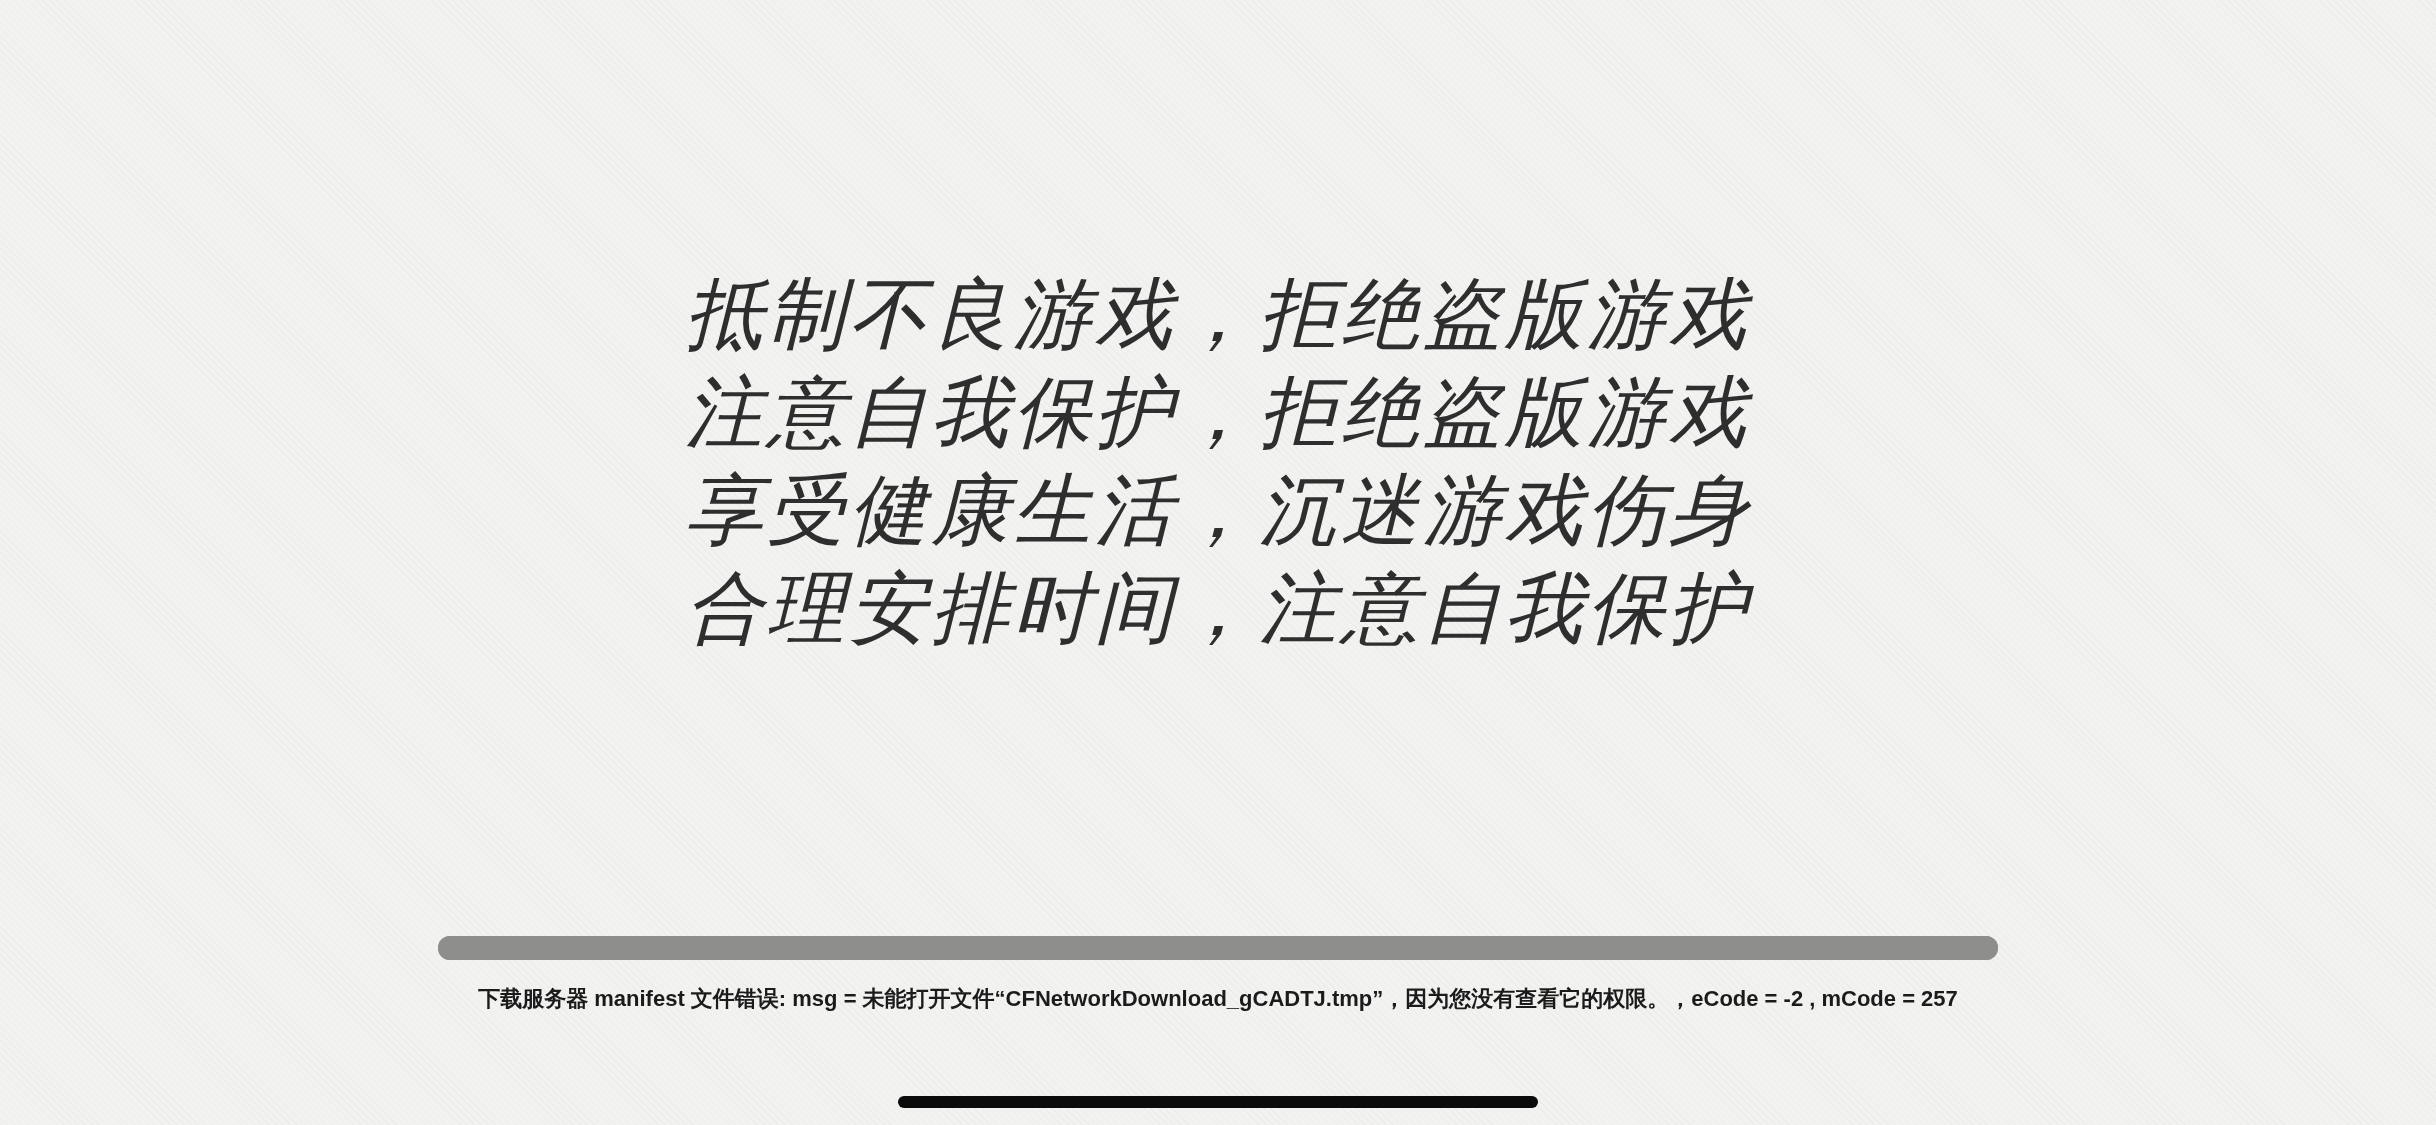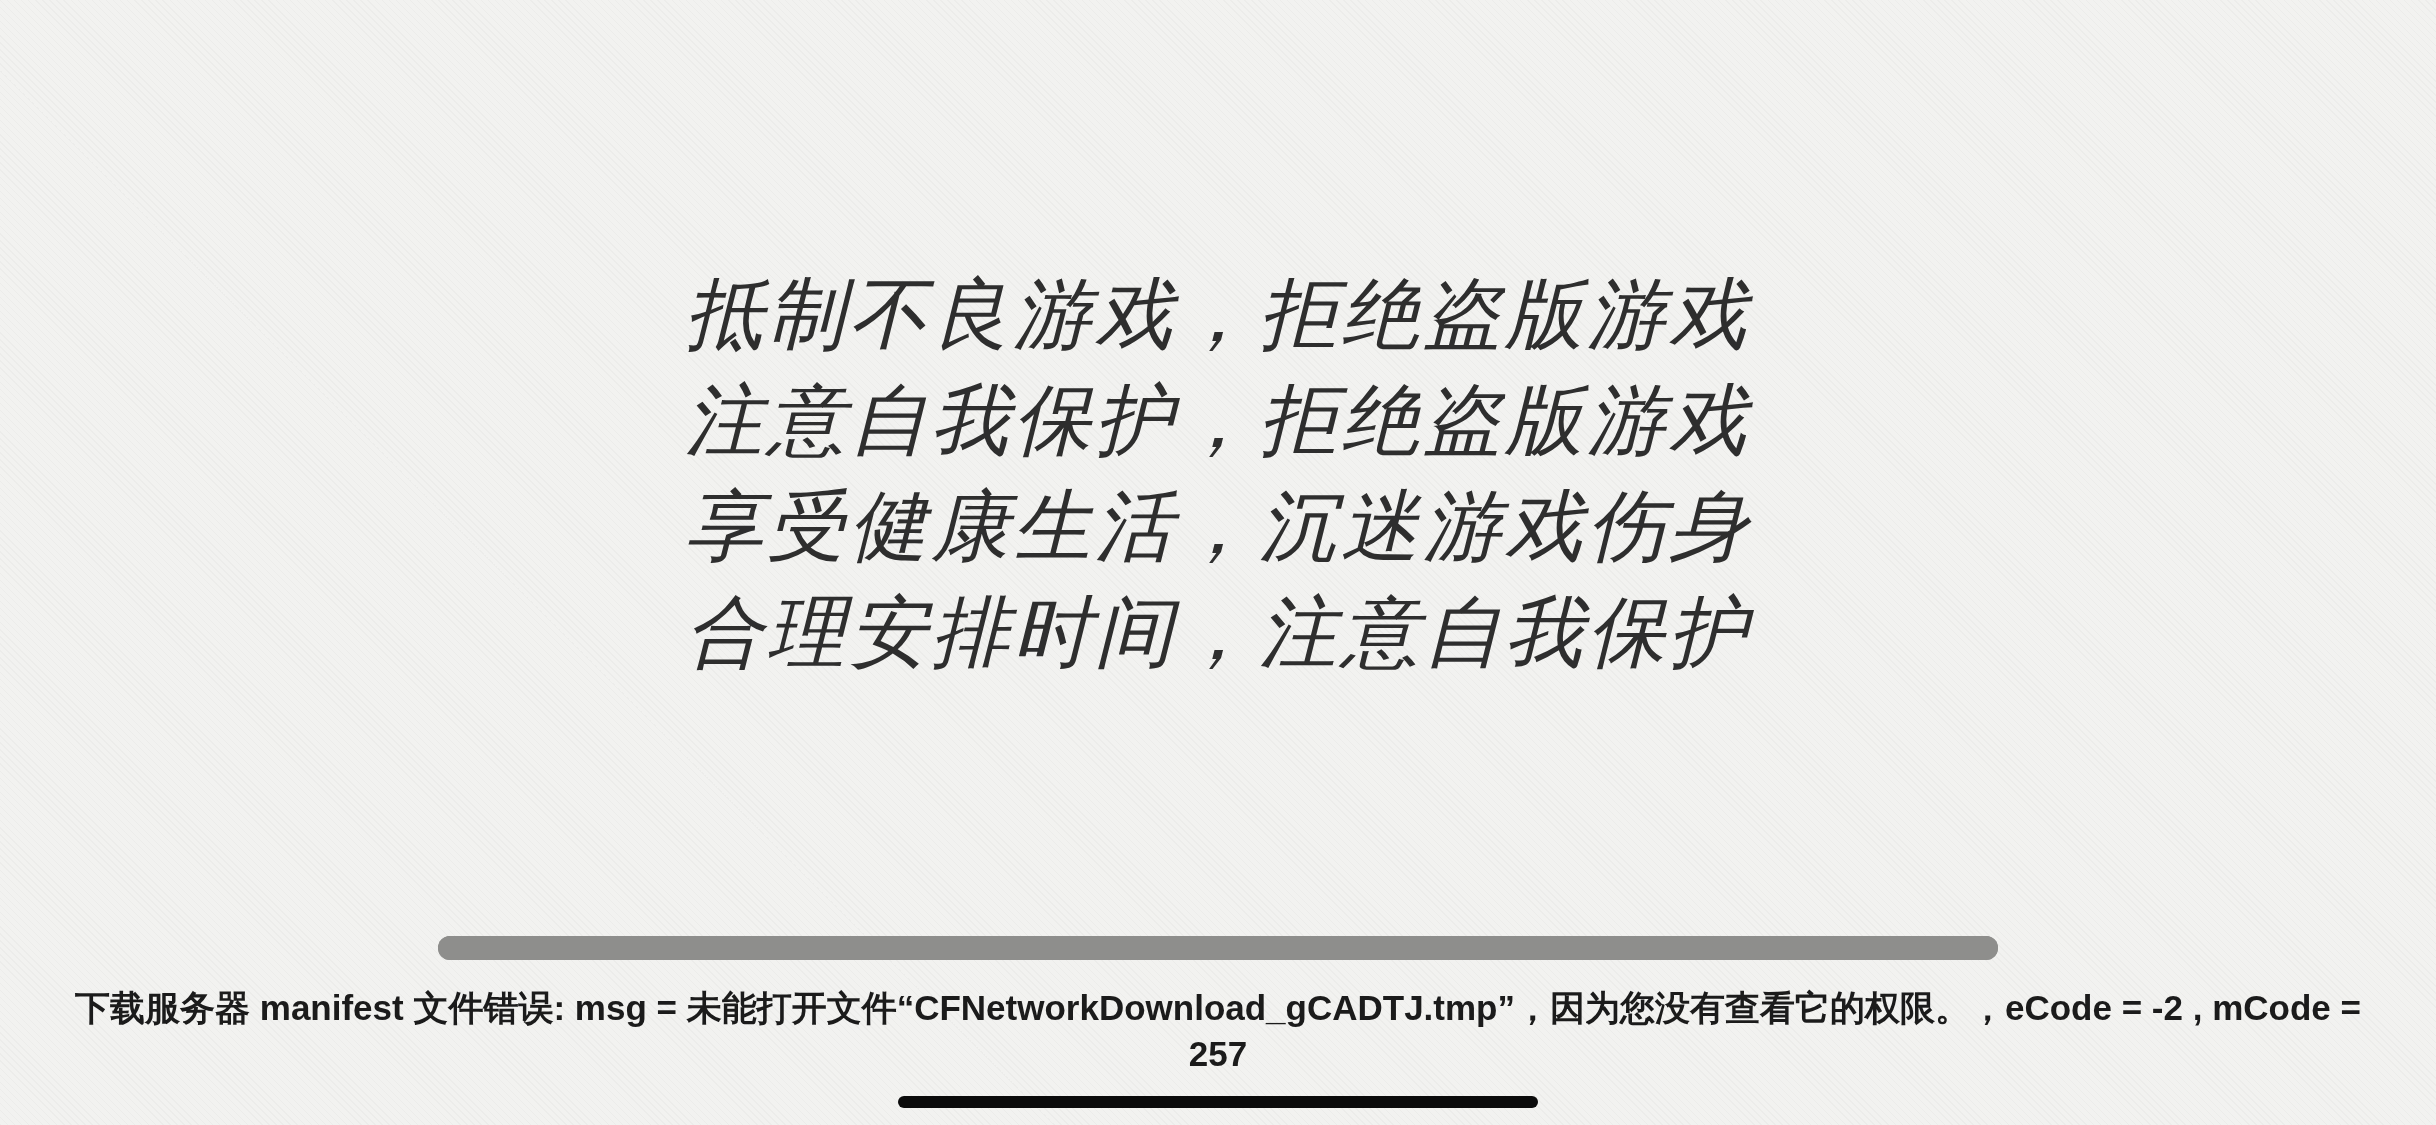--- a/index.html
+++ b/index.html
@@ -31,21 +31,21 @@
 
   
   .slogan-block {
     position: absolute;
     top: 268px;
     left: 0;
     right: 0;
     display: flex;
     flex-direction: column;
     align-items: center;
-    gap: 14px;
+    gap: 6px;
   }
 
   .slogan-line {
     font-family: "DejaVu Serif", "Liberation Serif", serif;
     font-size: 78px;
     line-height: 1.18;
     color: #2e2e2e;
     letter-spacing: 4px;
     font-style: italic;
     font-weight: 400;
@@ -80,21 +80,21 @@
 
   
   .error-message {
     position: absolute;
     top: 985px;
     left: 50%;
     transform: translateX(-50%);
     width: 2300px;
     text-align: center;
     font-family: "Liberation Sans", "DejaVu Sans", sans-serif;
-    font-size: 35px;
+    font-size: 22px;
     font-weight: bold;
     color: #1b1b1b;
     line-height: 1.30;
     letter-spacing: 0px;
     word-break: break-word;
   }
 
   
   .home-indicator {
     position: absolute;

